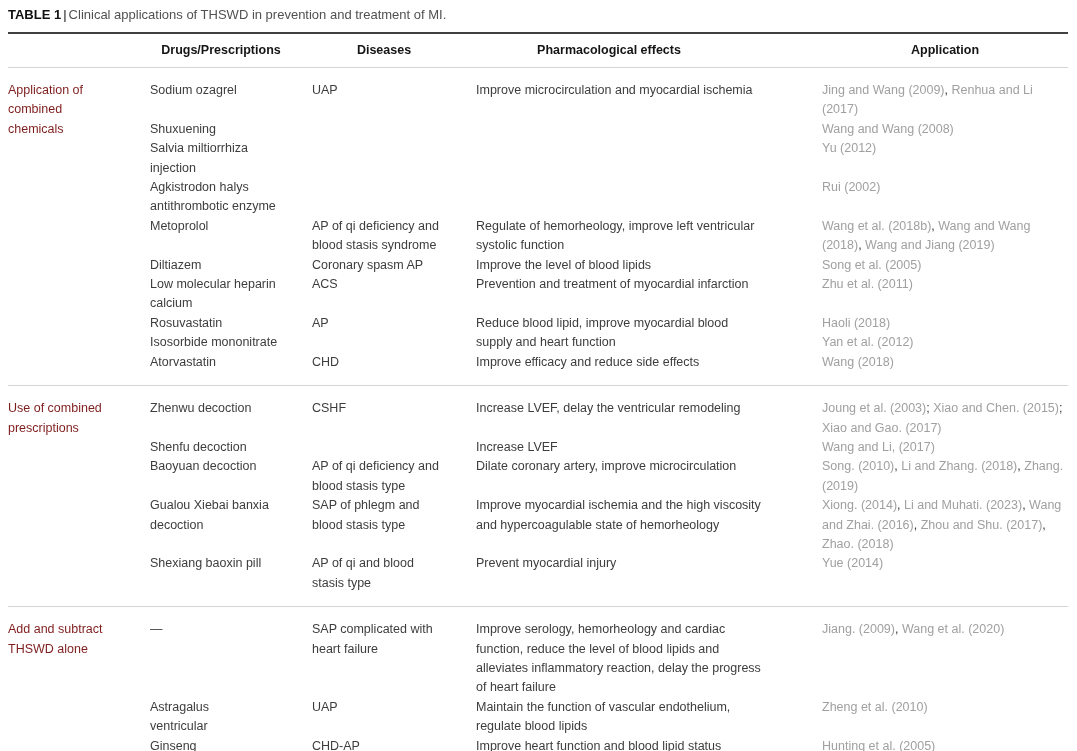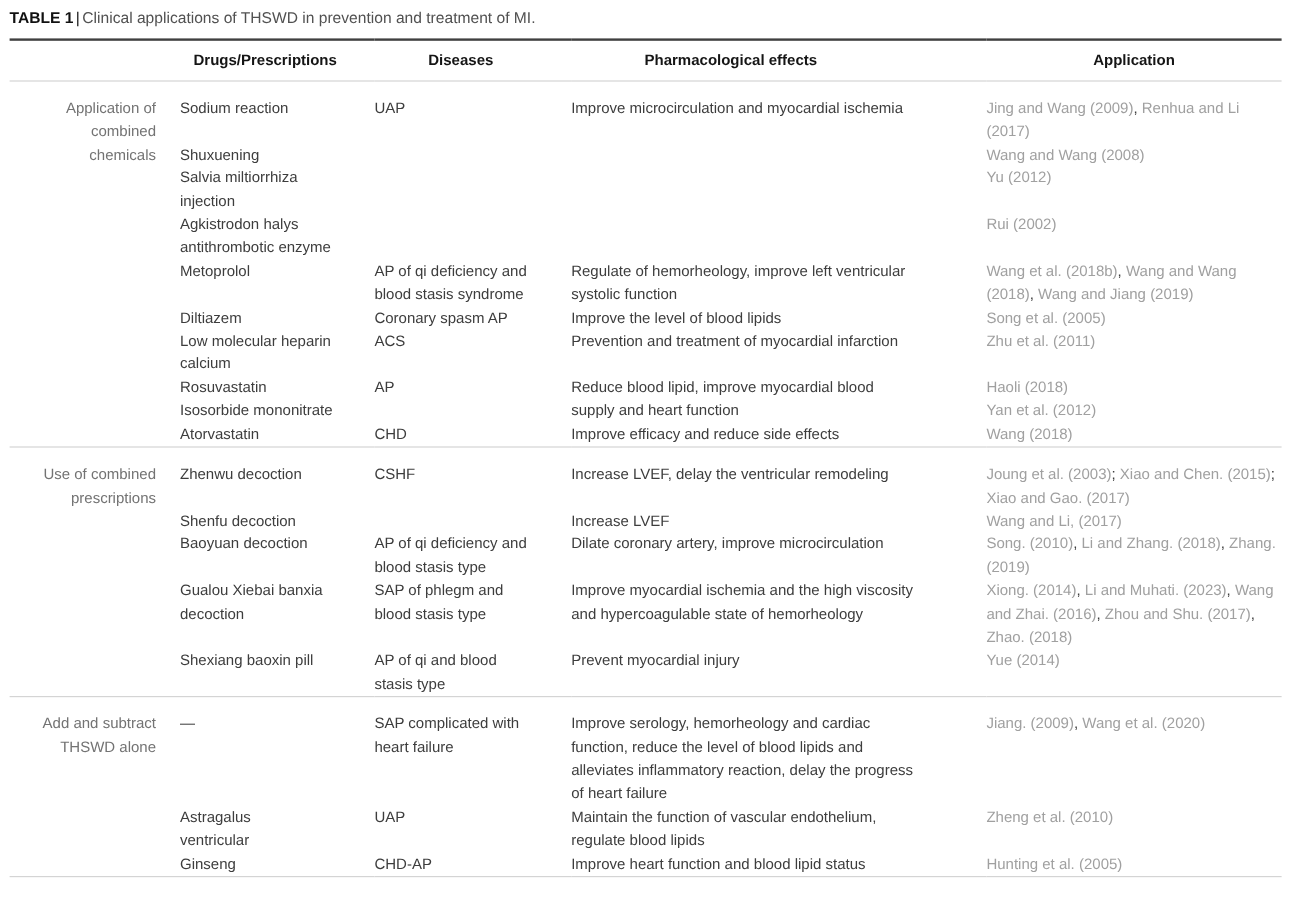--- a/index.html
+++ b/index.html
@@ -28,24 +28,24 @@
   thead th.th-effects { padding-right: 80px; margin-top: 48px; }
   thead th.th-refs    { padding-right: 0; }
 
   tbody { border-bottom: 1px solid #d4d4d4; }
   tbody td {
     vertical-align: top;
     padding: 0 20px 0 0;
     white-space: pre-line;
   }
   tbody td.refs { padding-right: 0; color: #3d3d3d; margin-left: 42px; }
-  tbody td.group { color: #737373; text-align: right; }
+  tbody td.group { color: #7f1d1d; }
   .cite { color: #a0a0a0; }
   tr.row-first > td { padding-top: 13px; }
-  tr.row-last  > td { padding-bottom: 0; }
+  tr.row-last  > td { padding-bottom: 13px; }
 </style>
 </head>
 <body>
 
 <div class="page">
   <div class="caption">
     <span class="tlabel">TABLE 1</span><span class="tdiv">|</span><span class="ttext">Clinical applications of THSWD in prevention and treatment of MI.</span>
   </div>
 
   <table class="clin">
@@ -63,21 +63,21 @@
         <th>Diseases</th>
         <th class="th-effects">Pharmacological effects</th>
         <th class="th-refs">Application</th>
       </tr>
     </thead>
   <tbody>
         <tr class="row-first">
           <td rowspan="9" class="group">Application of
 combined
 chemicals</td>
-          <td>Sodium reaction</td>
+          <td>Sodium ozagrel</td>
           <td>UAP</td>
           <td>Improve microcirculation and myocardial ischemia</td>
           <td class="refs"><span class="cite">Jing and Wang (2009)</span>, <span class="cite">Renhua and Li (2017)</span></td>
         </tr>
         <tr class="">
           <td>Shuxuening</td>
           <td></td>
           <td></td>
           <td class="refs"><span class="cite">Wang and Wang (2008)</span></td>
         </tr>

